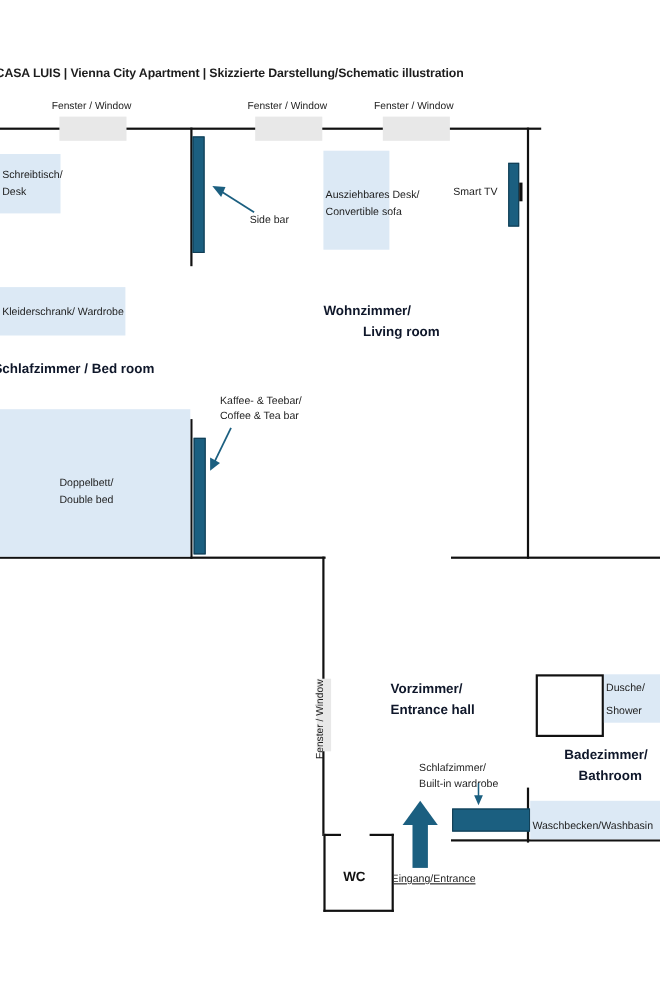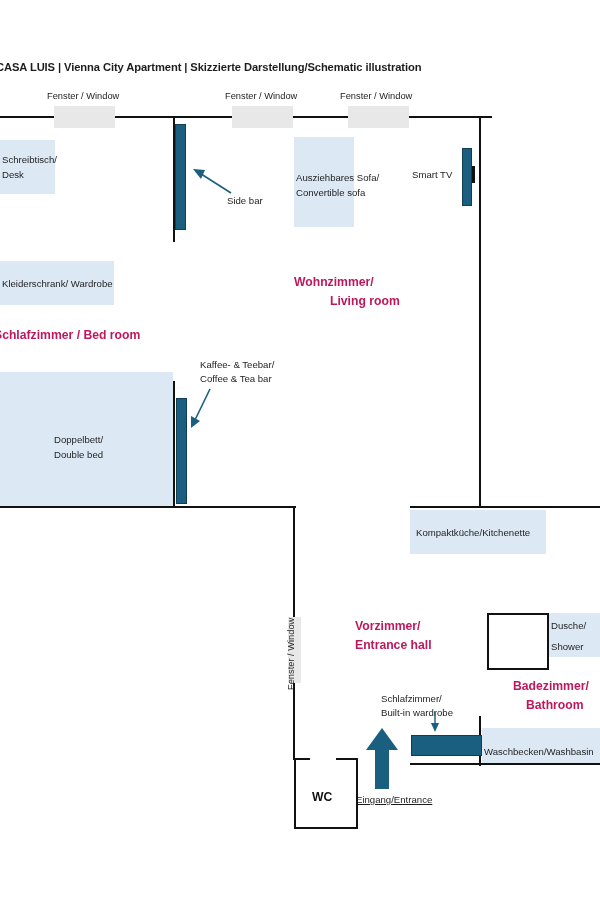--- a/index.html
+++ b/index.html
@@ -71,21 +71,21 @@
     position: absolute;
     background: #1b5f80;
     border: 1px solid #123d53;
   }
 
   
   .room-name {
     position: absolute;
     font-size: 12.2px;
     font-weight: bold;
-    color: #be185d;
+    color: #0f172a;
     line-height: 19px;
     white-space: nowrap;
   }
 
   
   .anno {
     position: absolute;
     font-size: 9.6px;
     color: #1d1d1d;
     line-height: 14px;
@@ -163,39 +163,36 @@
     <span class="fl" style="left:84px; top:60px;">Doppelbett/</span>
     <span class="fl" style="left:84px; top:75px;">Double bed</span>
   </div>
 
   <div class="room-name" style="left:-6px; top:326px;">Schlafzimmer / Bed room</div>
 
   <div class="furn-teal" style="left:175px; top:124px; width:11px; height:106px;"></div>
   <div class="anno" style="left:199px; top:194px;margin-left:28px;">Side bar</div>
 
   <div class="furn-blue" style="left:294px; top:137px; width:60px; height:90px;">
-    <span class="fl" style="left:2px; top:33px;">Ausziehbares Sofa/</span>
+    <span class="fl" style="left:2px; top:33px;">Ausziehbares Desk/</span>
     <span class="fl" style="left:2px; top:48px;">Convertible sofa</span>
   </div>
 
   <div class="furn-teal" style="left:462px; top:148px; width:10px; height:58px;"></div>
   <div class="wall" style="left:472px; top:166px; width:3px; height:17px;"></div>
   <div class="anno" style="left:412px; top:168px;">Smart TV</div>
 
   <div class="room-name" style="left:294px; top:273px;">Wohnzimmer/</div>
   <div class="room-name" style="left:294px; top:292px;padding-left:36px;">Living room</div>
 
   <div class="furn-teal" style="left:176px; top:398px; width:11px; height:106px;"></div>
   <div class="anno" style="left:200px; top:358px;">Kaffee- &amp; Teebar/</div>
   <div class="anno" style="left:200px; top:372px;">Coffee &amp; Tea bar</div>
 
 
-  <div class="furn-blue" style="left:410px; top:510px; width:136px; height:44px;">
-    <span class="fl" style="left:6px; top:15px;">Kompaktküche/Kitchenette</span>
-  </div>
 
   <div class="room-name" style="left:355px; top:617px;">Vorzimmer/</div>
   <div class="room-name" style="left:355px; top:636px;">Entrance hall</div>
 
   <div class="furn-teal" style="left:411px; top:735px; width:71px; height:21px;"></div>
   <div class="anno" style="left:381px; top:692px;">Schlafzimmer/</div>
   <div class="anno" style="left:381px; top:706px;">Built-in wardrobe</div>
 
   <div class="anno" style="left:356px; top:793px;text-decoration:underline;">Eingang/Entrance</div>
 

